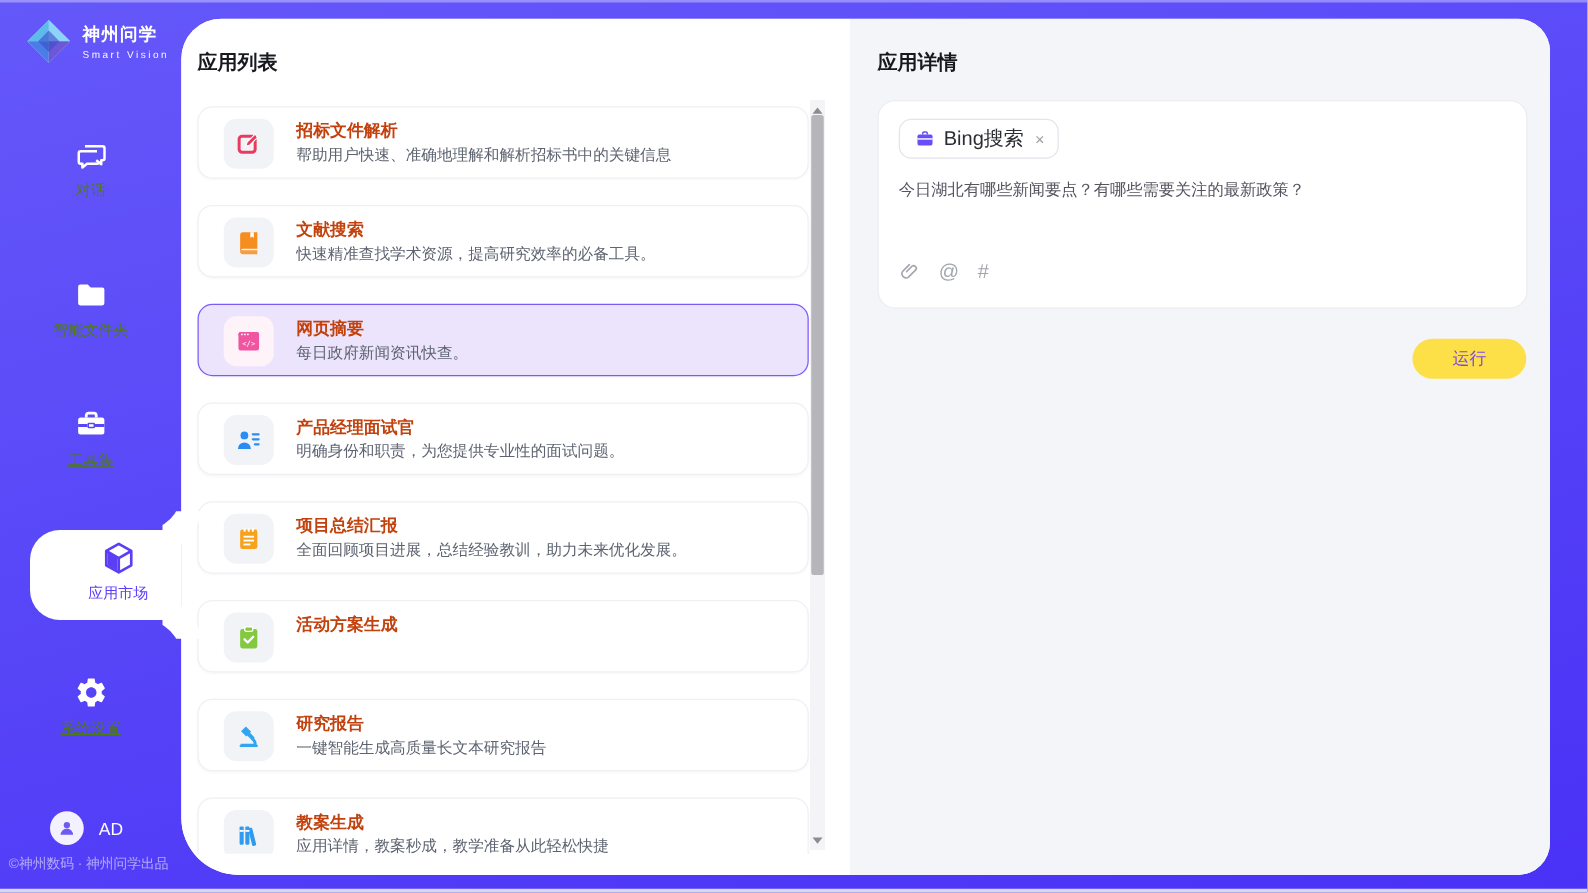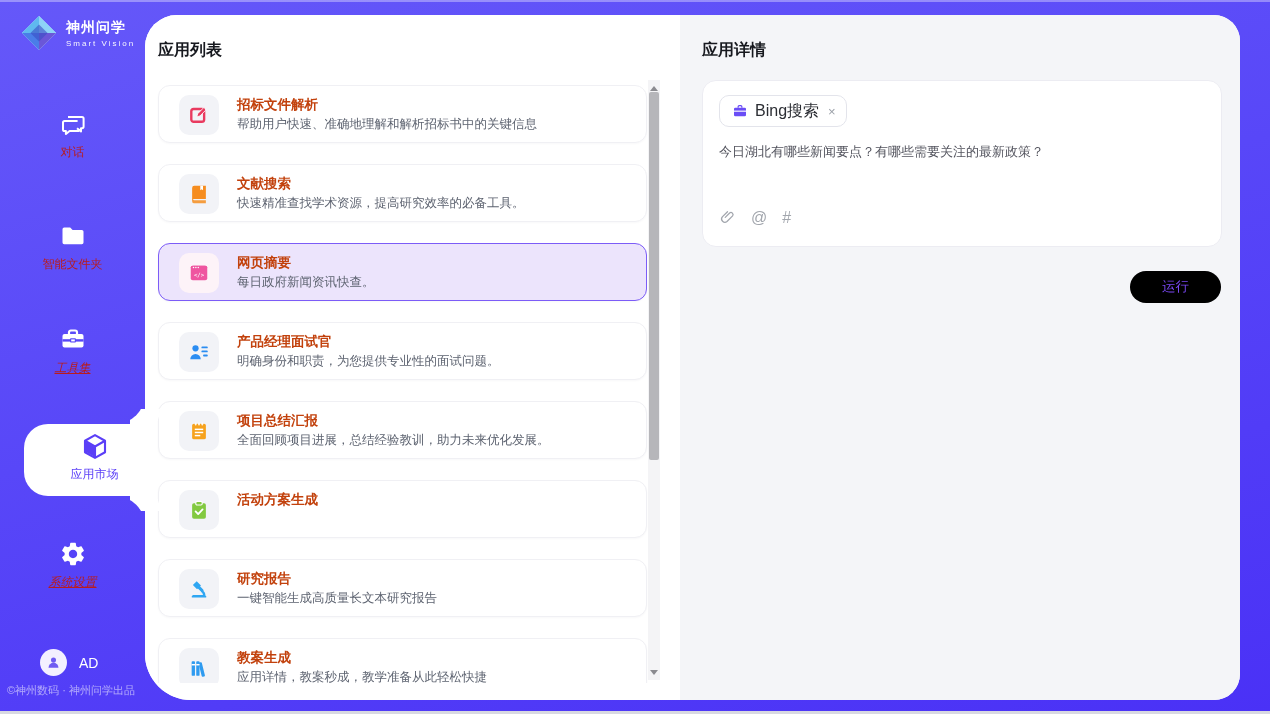--- a/index.html
+++ b/index.html
@@ -14,22 +14,22 @@
 
   
   .sidebar { position:absolute; left:0; top:0; width:145px; height:714px; color:#fff; z-index:2; }
   .brand { position:absolute; left:20px; top:14px; display:flex; align-items:center; gap:8px; }
   .brand svg { width:38px; height:38px; }
   .brand-text .t { font-size:14px; font-weight:700; letter-spacing:1px; }
   .brand-text .s { font-size:8px; letter-spacing:2px; margin-top:2px; opacity:.95; }
 
   .nav-item { position:absolute; left:0; width:145px; text-align:center; cursor:pointer; }
   .nav-item .nico { display:block; margin:0 auto 6px; width:28px; height:28px; }
-  .nav-item .nlabel { font-size:12px; color:#b91c1c; }
-  .nav-item .nlabel.u { text-decoration:underline;font-style:italic; }
+  .nav-item .nlabel { font-size:12px; color:#4d7c0f; }
+  .nav-item .nlabel.u { text-decoration:underline; }
 
   .nav-blob { position:absolute; left:24px; top:424px; width:121px; height:72px; background:#fff; border-radius:24px 0 0 24px; }
   .curve { position:absolute; right:0; width:30px; height:30px; }
   .curve-top { top:394px; border-bottom-right-radius:30px; box-shadow:15px 15px 0 0 #fff; }
   .curve-bottom { top:496px; border-top-right-radius:30px; box-shadow:15px -15px 0 0 #fff; }
   .nav-active { position:absolute; left:24px; top:424px; width:121px; height:72px; text-align:center; padding-top:8px; cursor:pointer; z-index:3;padding-left:20px; }
   .nav-active .nico { display:block; margin:0 auto 4px; width:30px; height:30px; color:#5b3ff7; }
   .nav-active .nlabel { font-size:12px; color:#5b3ff7; }
 
   .user-row { position:absolute; left:40px; top:649px; display:flex; align-items:center; gap:12px; }
@@ -71,21 +71,21 @@
                  border:1px solid #ececf2; border-radius:14px; }
   .chip { position:absolute; left:16px; top:14px; display:inline-flex; align-items:center; gap:7px;
           height:32px; padding:0 10px 0 12px; border:1px solid #e3e4eb; border-radius:10px; background:#fff; cursor:default; }
   .chip svg { width:16px; height:16px; }
   .chip-label { font-size:16px; color:#2b2d33; }
   .chip-close { font-size:13px; color:#9ba0a8; margin-left:2px; cursor:pointer; }
   .query-text { position:absolute; left:16px; top:62px; font-size:13px; color:#53545e; }
   .composer-icons { position:absolute; left:16px; top:128px; display:flex; align-items:center; gap:15px; color:#a2a6ad; }
   .composer-icons svg { width:17px; height:17px; display:block; cursor:pointer; }
   .glyph-btn { font-size:16px; color:#a2a6ad; cursor:pointer; line-height:1; }
-  .run-btn { position:absolute; right:19px; top:256px; padding:7px 32px; background:#000000; color:#7947f2;
+  .run-btn { position:absolute; right:19px; top:256px; padding:7px 32px; background:#fde047; color:#7947f2;
              font-size:13.5px; border:none; border-radius:16px; cursor:pointer; }
 </style>
 </head>
 <body>
 
 <div class="top-sheen"></div>
 
 <div class="sidebar">
   <div class="brand">
     <svg viewBox="0 0 40 40">

